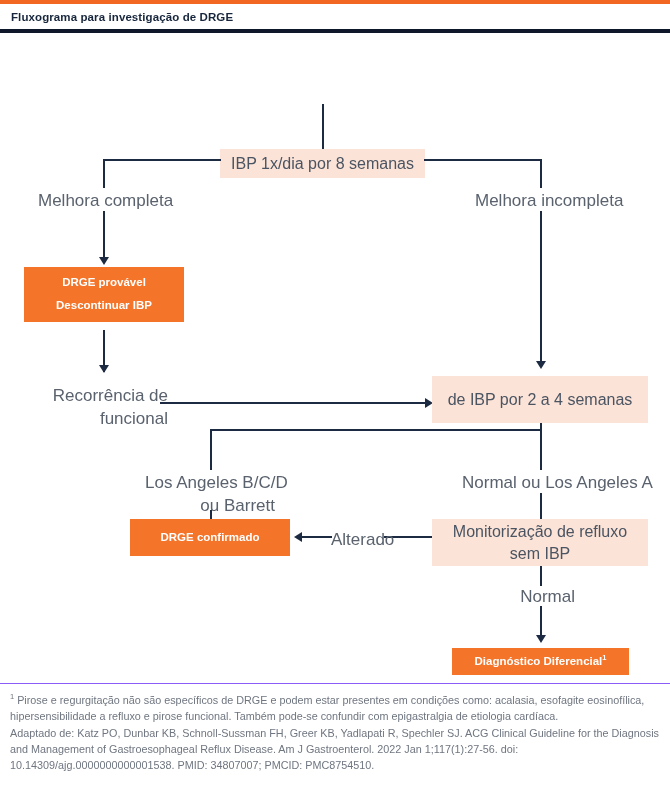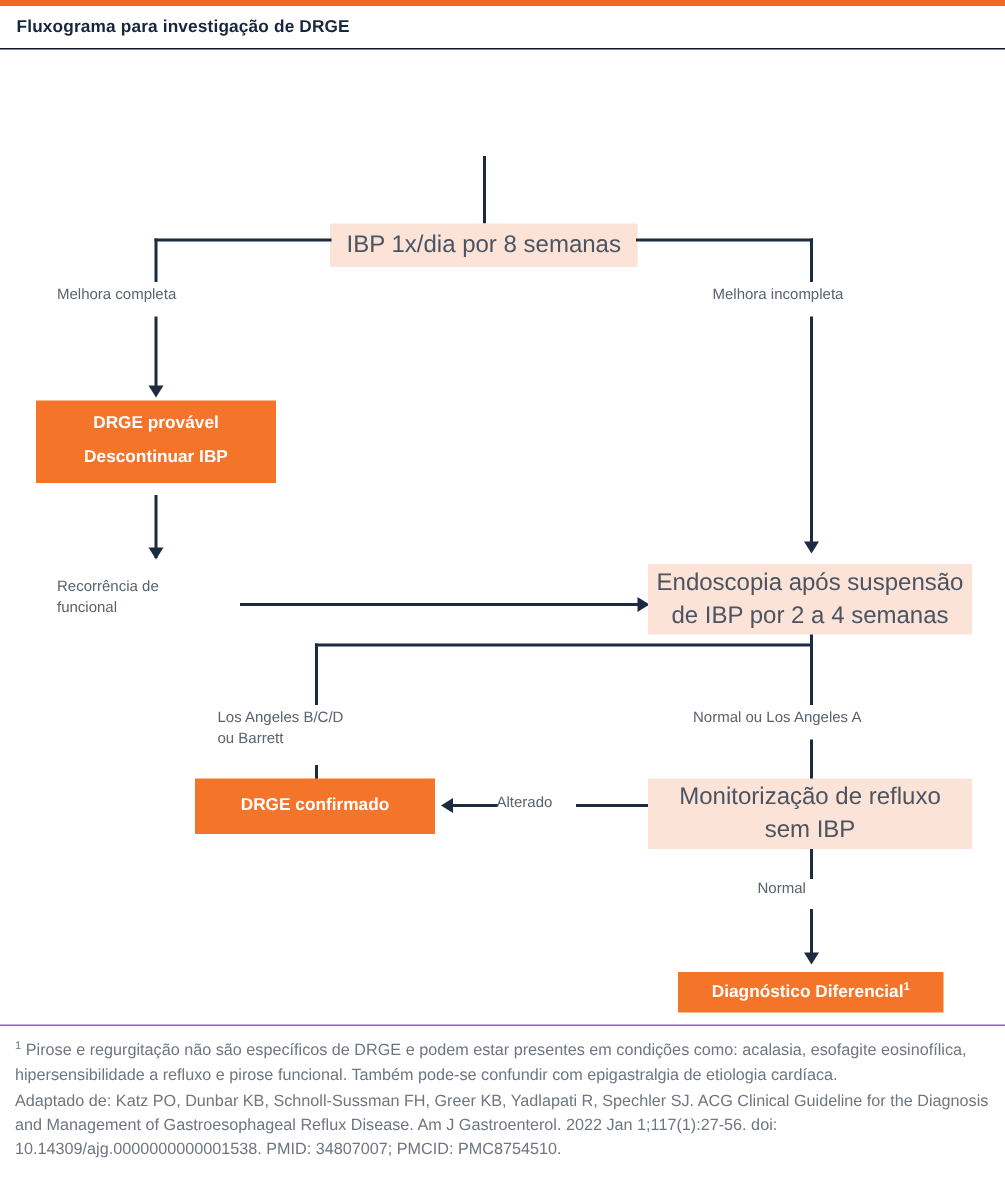--- a/index.html
+++ b/index.html
@@ -22,21 +22,21 @@
     box-sizing: border-box;
     border-top: 4px solid #F26722;
     background: #fff;
   }
   
   .header {
     position: absolute;
     left: 0; top: 0;
     width: 670px;
     height: 29px;
-    border-bottom: 1px solid #0f172a;
+    border-bottom: 4px solid #0f172a;
     box-sizing: border-box;
     display: flex;
     align-items: center;
   }
   .header-title {
     font-size: 11.5px;
     font-weight: bold;
     color: #17263c;
     padding-left: 11px;
     letter-spacing: 0.1px;
@@ -70,23 +70,23 @@
     color: #4a5462;
     font-weight: normal;
     font-size: 16px;
   }
   .box .line2 { display: block; }
   .box.orange.twoline .line1 { margin-bottom: 7px; }
 
   
   .label {
     position: absolute;
-    font-size: 10px;
+    font-size: 17px;
     color: #5a626e;
-    text-align: left;
+    text-align: right;
     line-height: 1.35;
     white-space: nowrap;
   }
   
   .vline {
     position: absolute;
     width: 2px;
     background: #1d2b42;
   }
   .hline {
@@ -177,21 +177,20 @@
       <span>funcional</span>
     </div>
 
     <div class="hline" style="left:160px; top:367px; width:267px;"></div>
     <div class="arrow-right" style="left:425px; top:363px;"></div>
 
     <div class="vline" style="left:540px; top:176px; height:155px;"></div>
     <div class="arrow-down" style="left:536px; top:326px;"></div>
 
     <div class="box pink" style="left:432px; top:341px; width:216px; height:47px;">
-      <span class="line1">Endoscopia após suspensão</span>
       <span class="line2">de IBP por 2 a 4 semanas</span>
     </div>
 
     <div class="vline" style="left:540px; top:388px; height:8px;"></div>
     <div class="hline" style="left:210px; top:394px; width:332px;"></div>
     <div class="vline" style="left:210px; top:394px; height:41px;"></div>
     <div class="vline" style="left:540px; top:394px; height:41px;"></div>
 
     <div class="label" style="left:145px; top:437px; width:130px;">
       <span>Los Angeles B/C/D</span><br>

